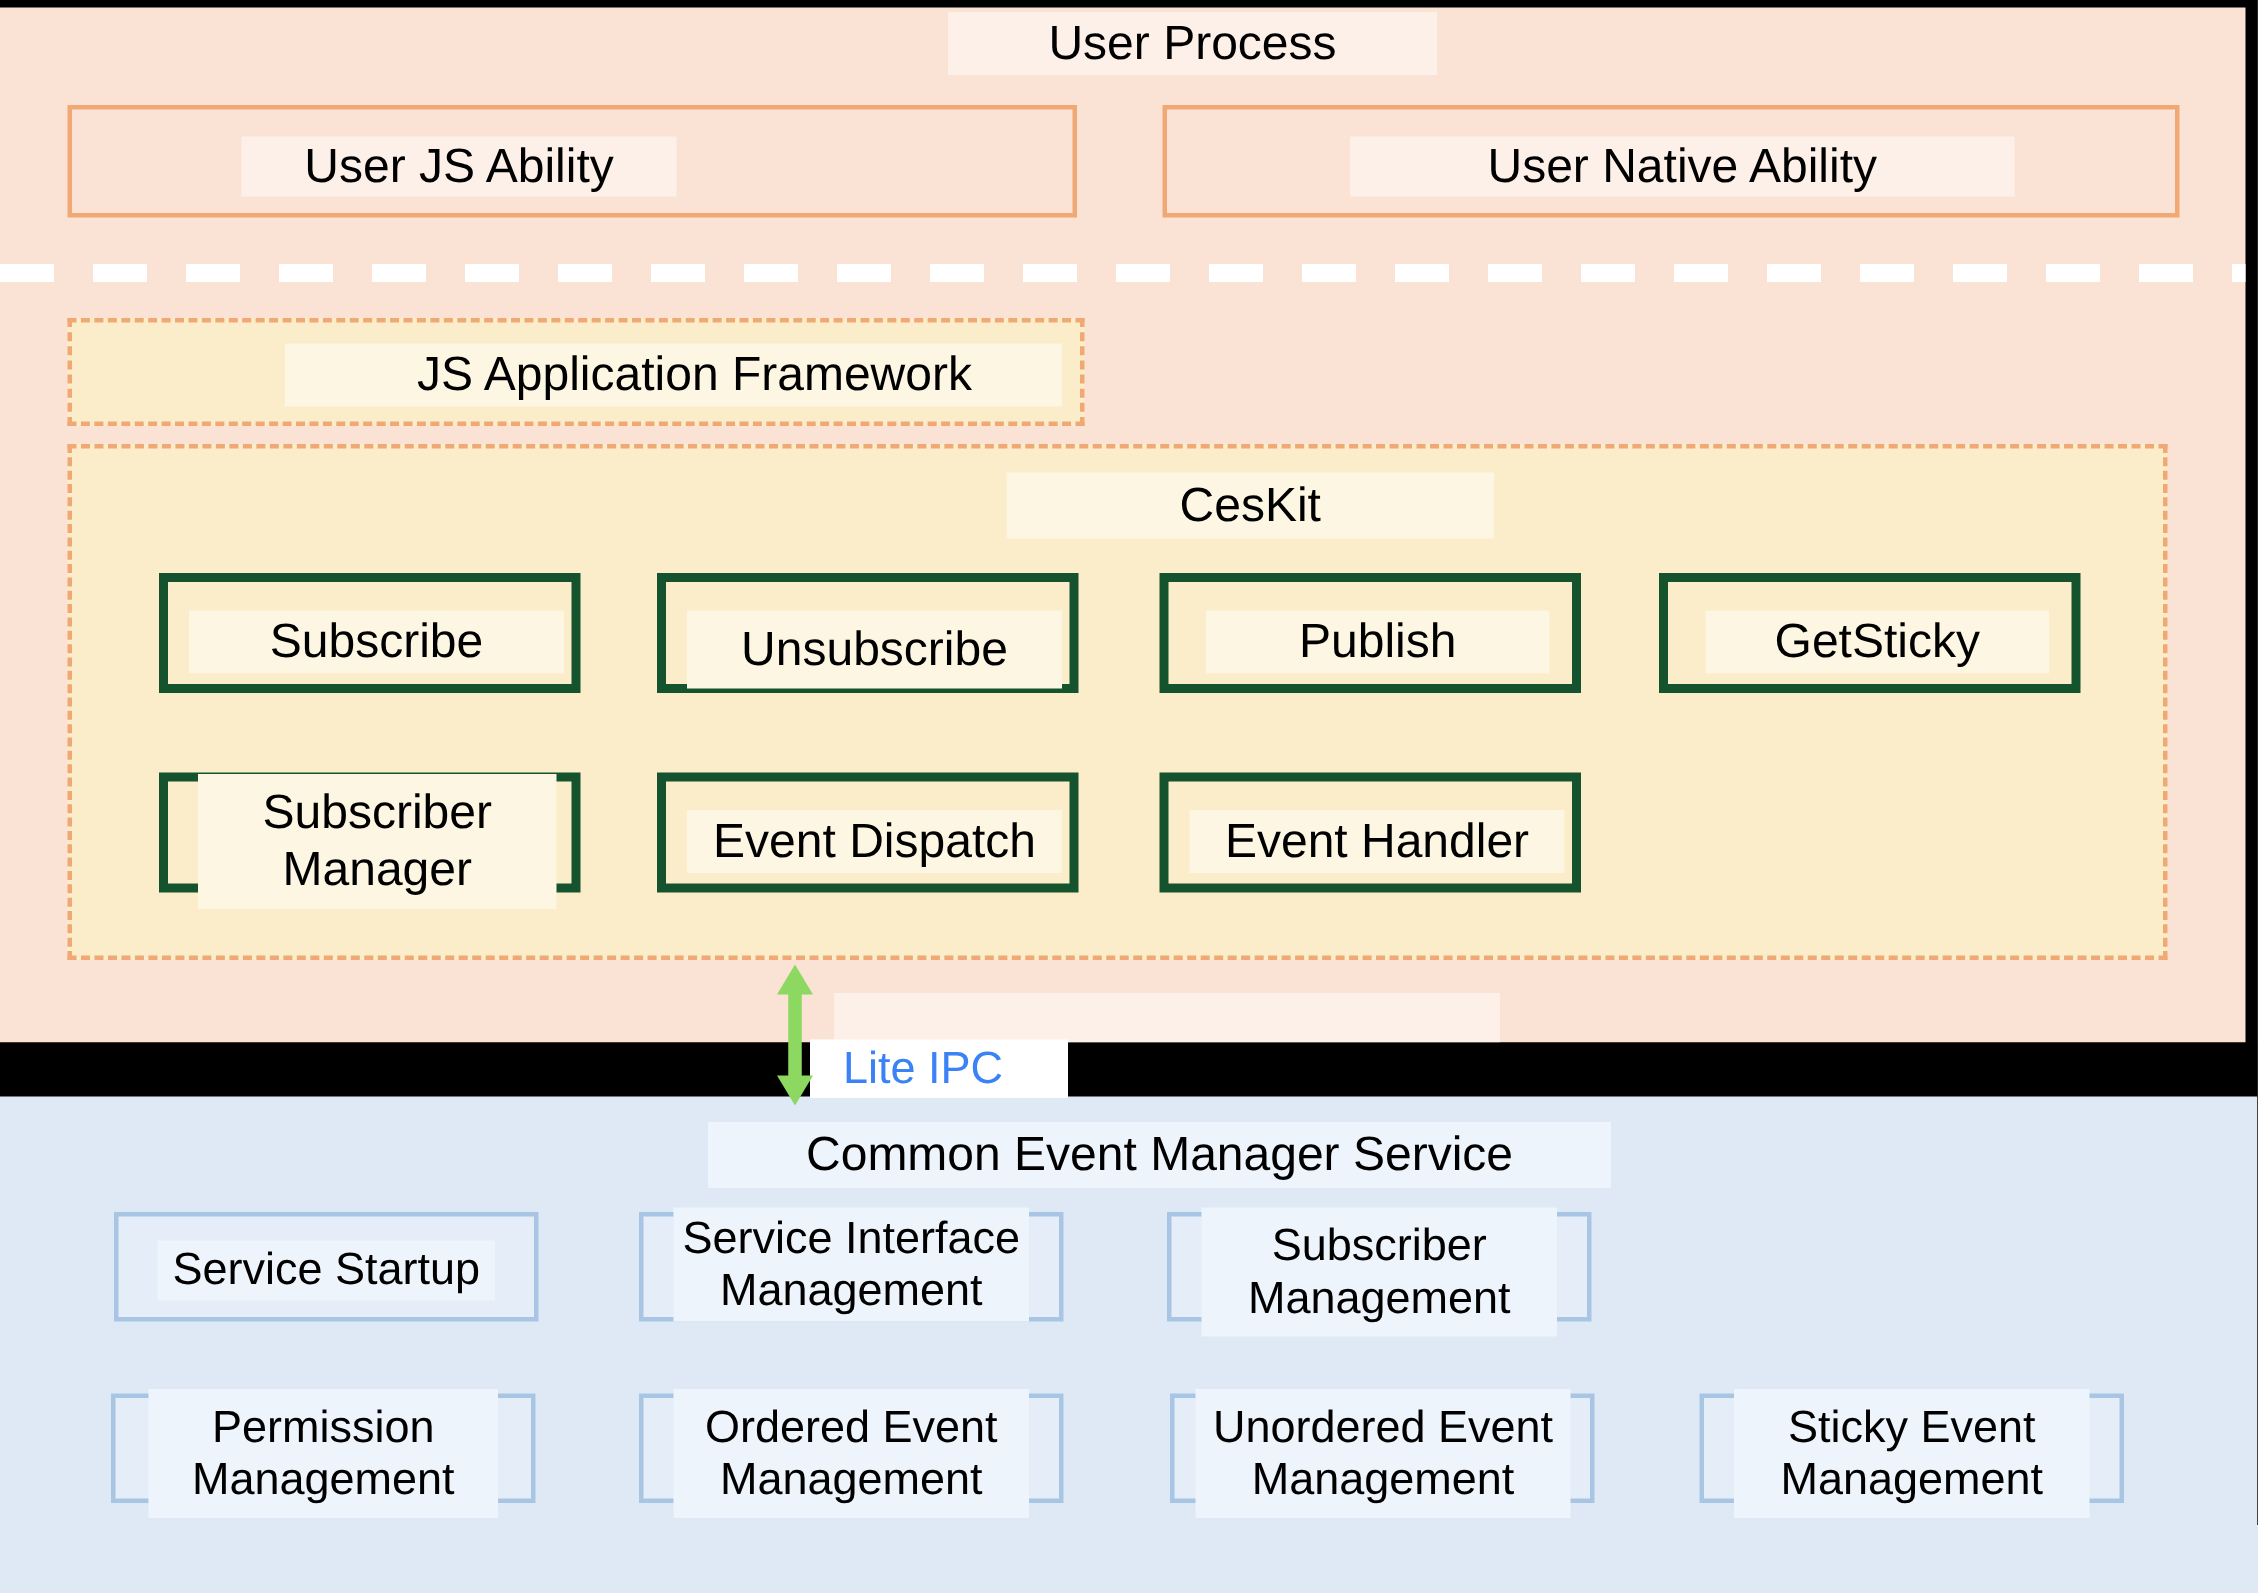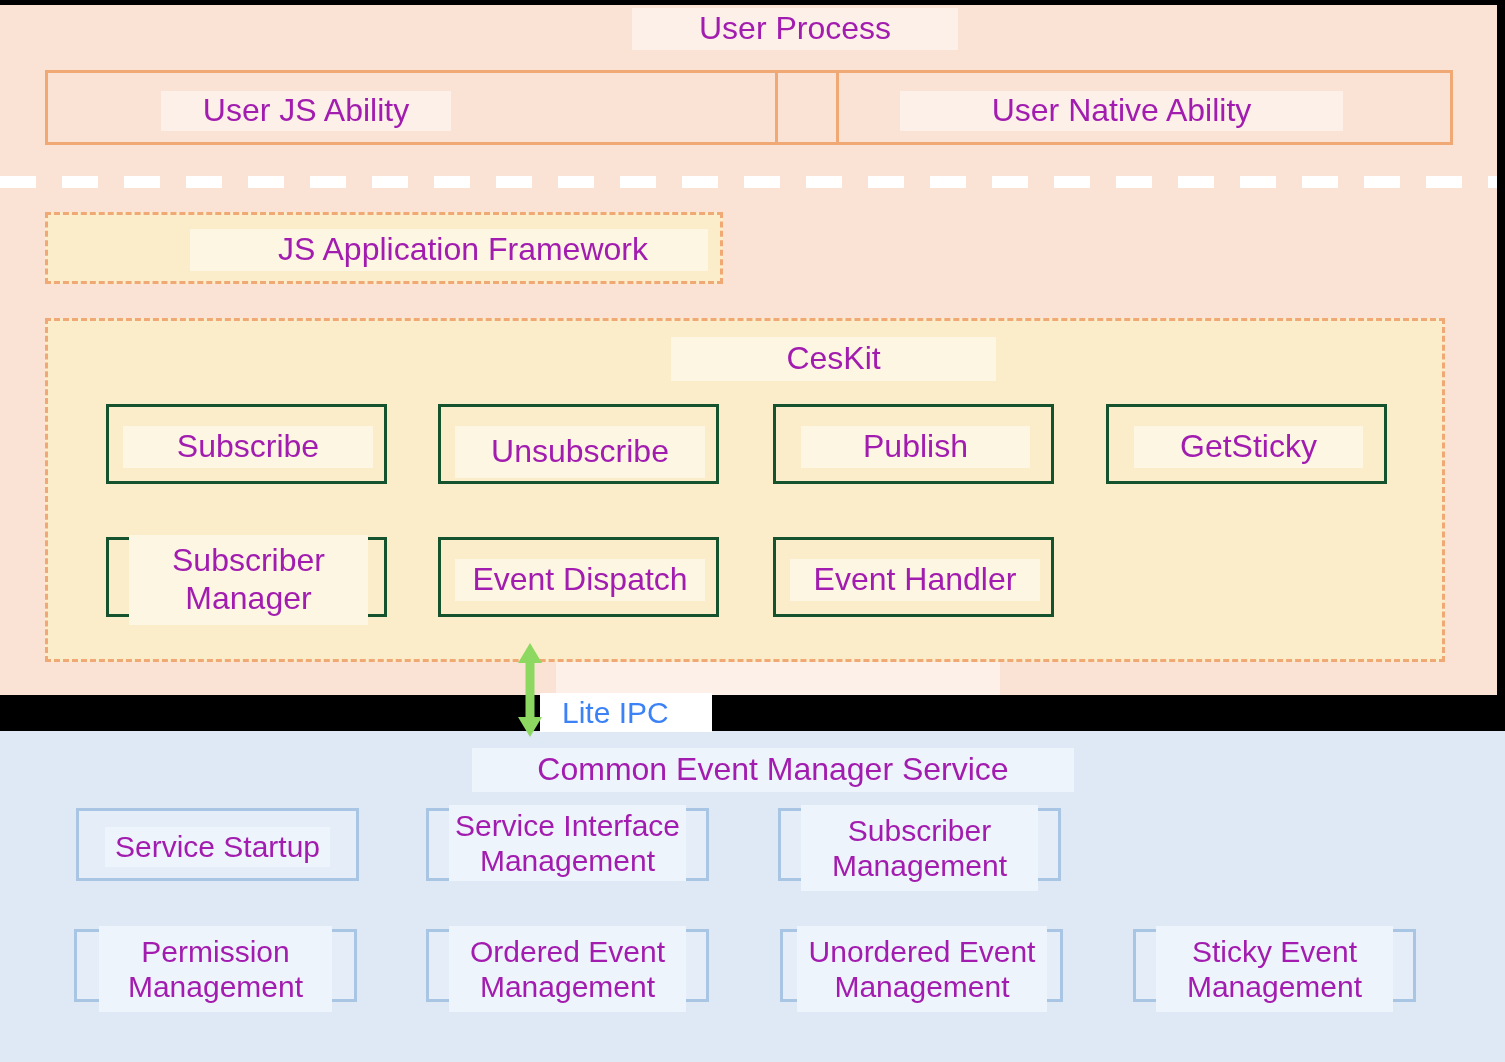--- a/index.html
+++ b/index.html
@@ -49,37 +49,37 @@
       rgba(255,255,255,0) 36px, rgba(255,255,255,0) 62px
     );
   }
 
   
   .hl {
     position: absolute;
     display: flex;
     align-items: center;
     justify-content: center;
-    color: #a21caf;
+    color: #000000;
     white-space: pre-line;
     line-height: 1.18;
     text-align: center;
   }
 
   
   .box {
     position: absolute;
     box-sizing: border-box;
   }
   .box-orange {
     border: 3px solid #F0A875;
     background: rgba(250,227,212,0.0);
   }
   .box-orange-inner {
-    border: 3px solid #14532d;
+    border: 6px solid #14532d;
     background: #FBEDC9;
   }
   .box-blue {
     border: 3px solid #A8C6E4;
     background: #E4EDF8;
   }
 
   
   .box-dashed {
     position: absolute;
@@ -132,35 +132,35 @@
 </style>
 </head>
 <body>
 
 <div id="canvas">
 
   <div id="user-band" class="band"></div>
 
   <div class="hl t-32" style="top:8px; left:632px; width:326px; height:42px; background:#FDF0E8;">User Process</div>
 
-  <div class="box box-orange" style="top:70px; left:45px; width:794px; height:75px;padding-left:13px;">
+  <div class="box box-orange" style="top:70px; left:45px; width:673px; height:75px;padding-left:13px;">
     <div class="hl t-32" style="top:18px; left:113px; width:290px; height:40px; background:#FDF0E8;">User JS Ability</div>
   </div>
 
   <div class="box box-orange" style="top:70px; left:775px; width:678px; height:75px;">
     <div class="hl t-32" style="top:18px; left:122px; width:443px; height:40px; background:#FDF0E8;">User Native Ability</div>
   </div>
 
   <div id="process-divider"></div>
 
   <div id="jsaf-container" class="box-dashed" style="top:212px; left:45px; width:678px; height:72px;">
     <div class="hl t-32" style="top:14px; left:142px; width:490px; height:42px; background:#FDF6E3;padding-left:28px;">JS Application Framework</div>
   </div>
 
-  <div id="ceskit-container" class="box-dashed" style="top:318px; left:45px; width:1400px; height:344px;text-decoration:underline;">
+  <div id="ceskit-container" class="box-dashed" style="top:296px; left:45px; width:1400px; height:344px;text-decoration:underline;">
 
     <div class="hl t-32" style="top:16px; left:623px; width:325px; height:44px; background:#FDF6E3;">CesKit</div>
 
     <div class="box box-orange-inner" style="top:83px; left:58px; width:281px; height:80px;">
       <div class="hl t-32" style="top:19px; left:14px; width:250px; height:42px; background:#FDF6E3;">Subscribe</div>
     </div>
 
     <div class="box box-orange-inner" style="top:83px; left:390px; width:281px; height:80px;">
       <div class="hl t-32" style="top:19px; left:14px; width:250px; height:52px; background:#FDF6E3;">Unsubscribe</div>
     </div>

